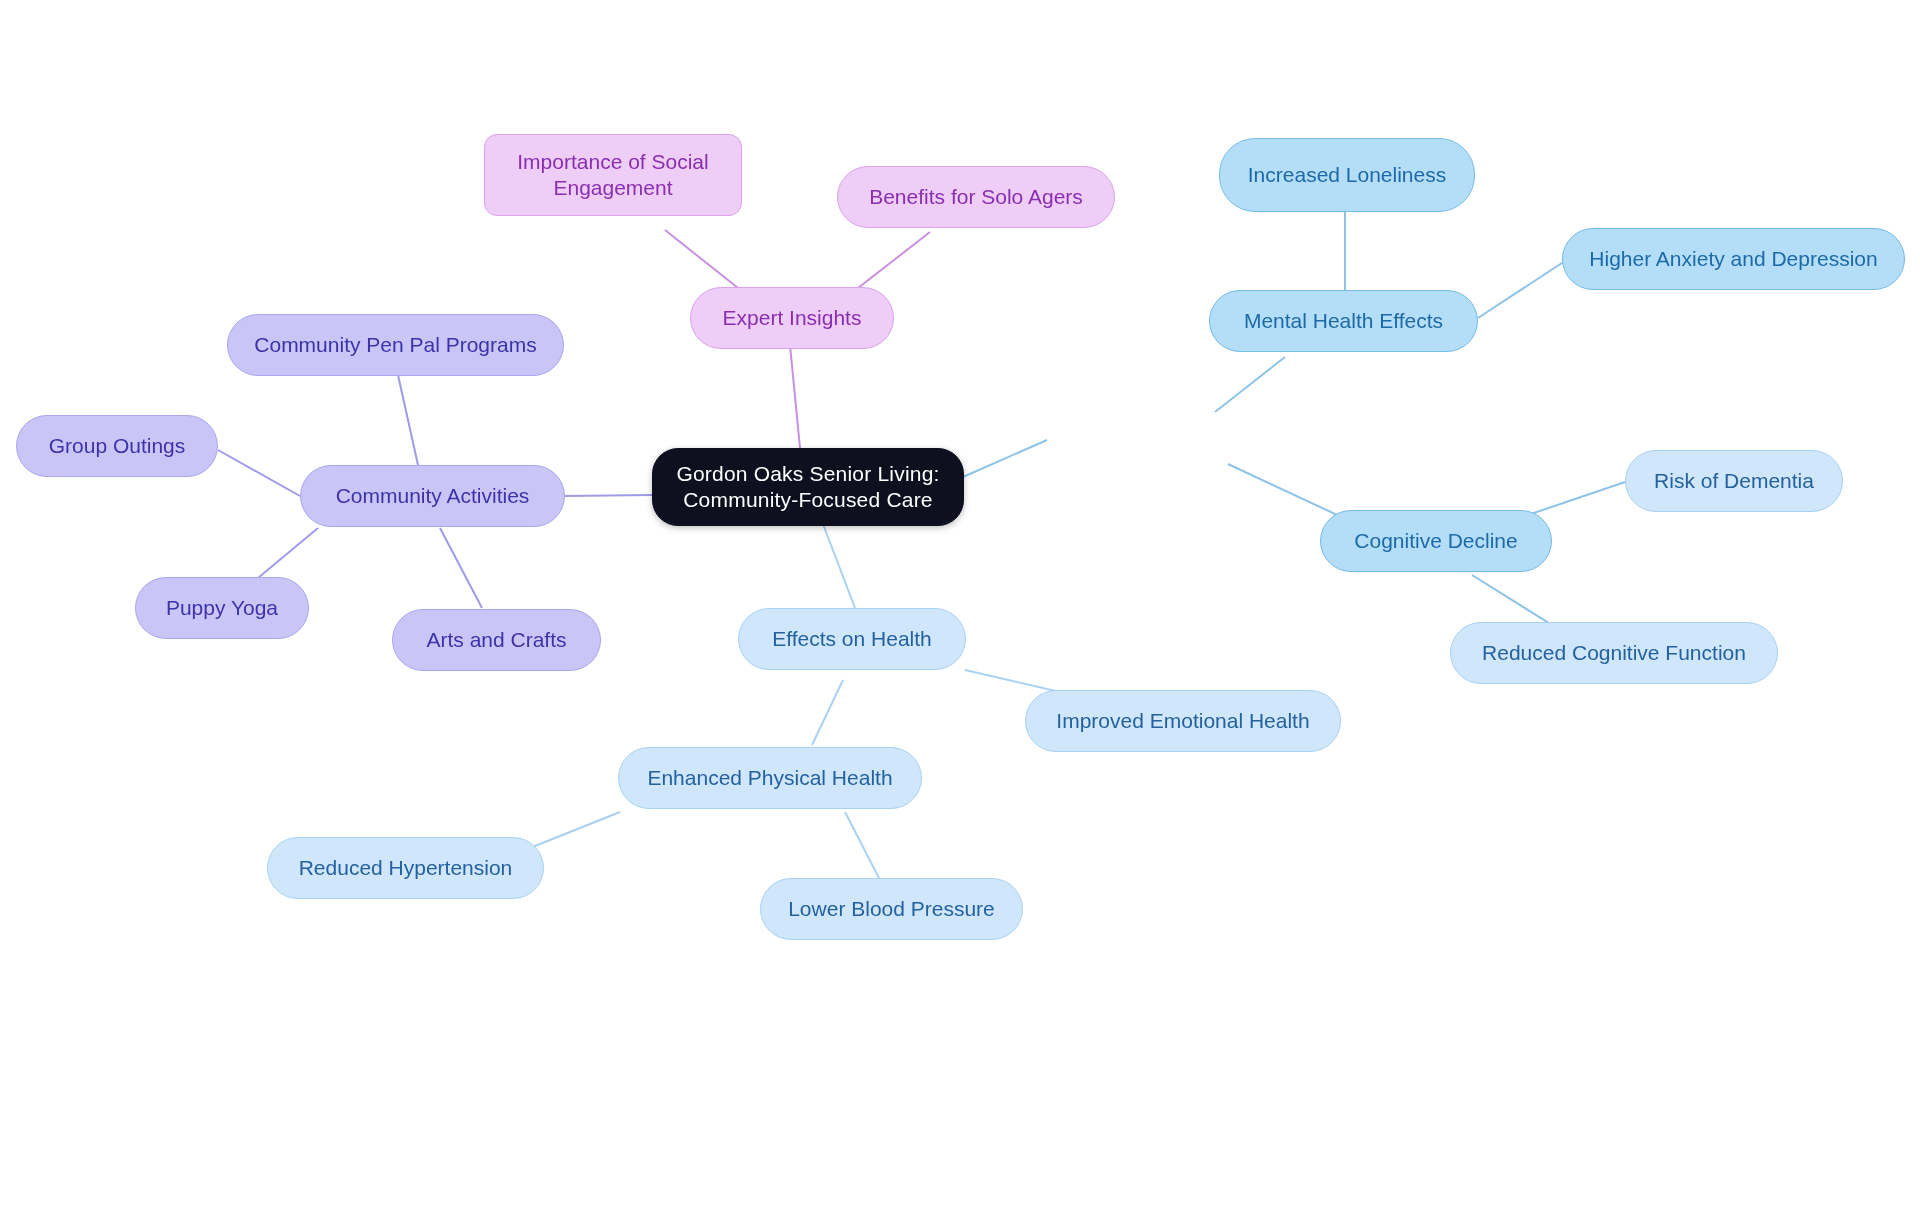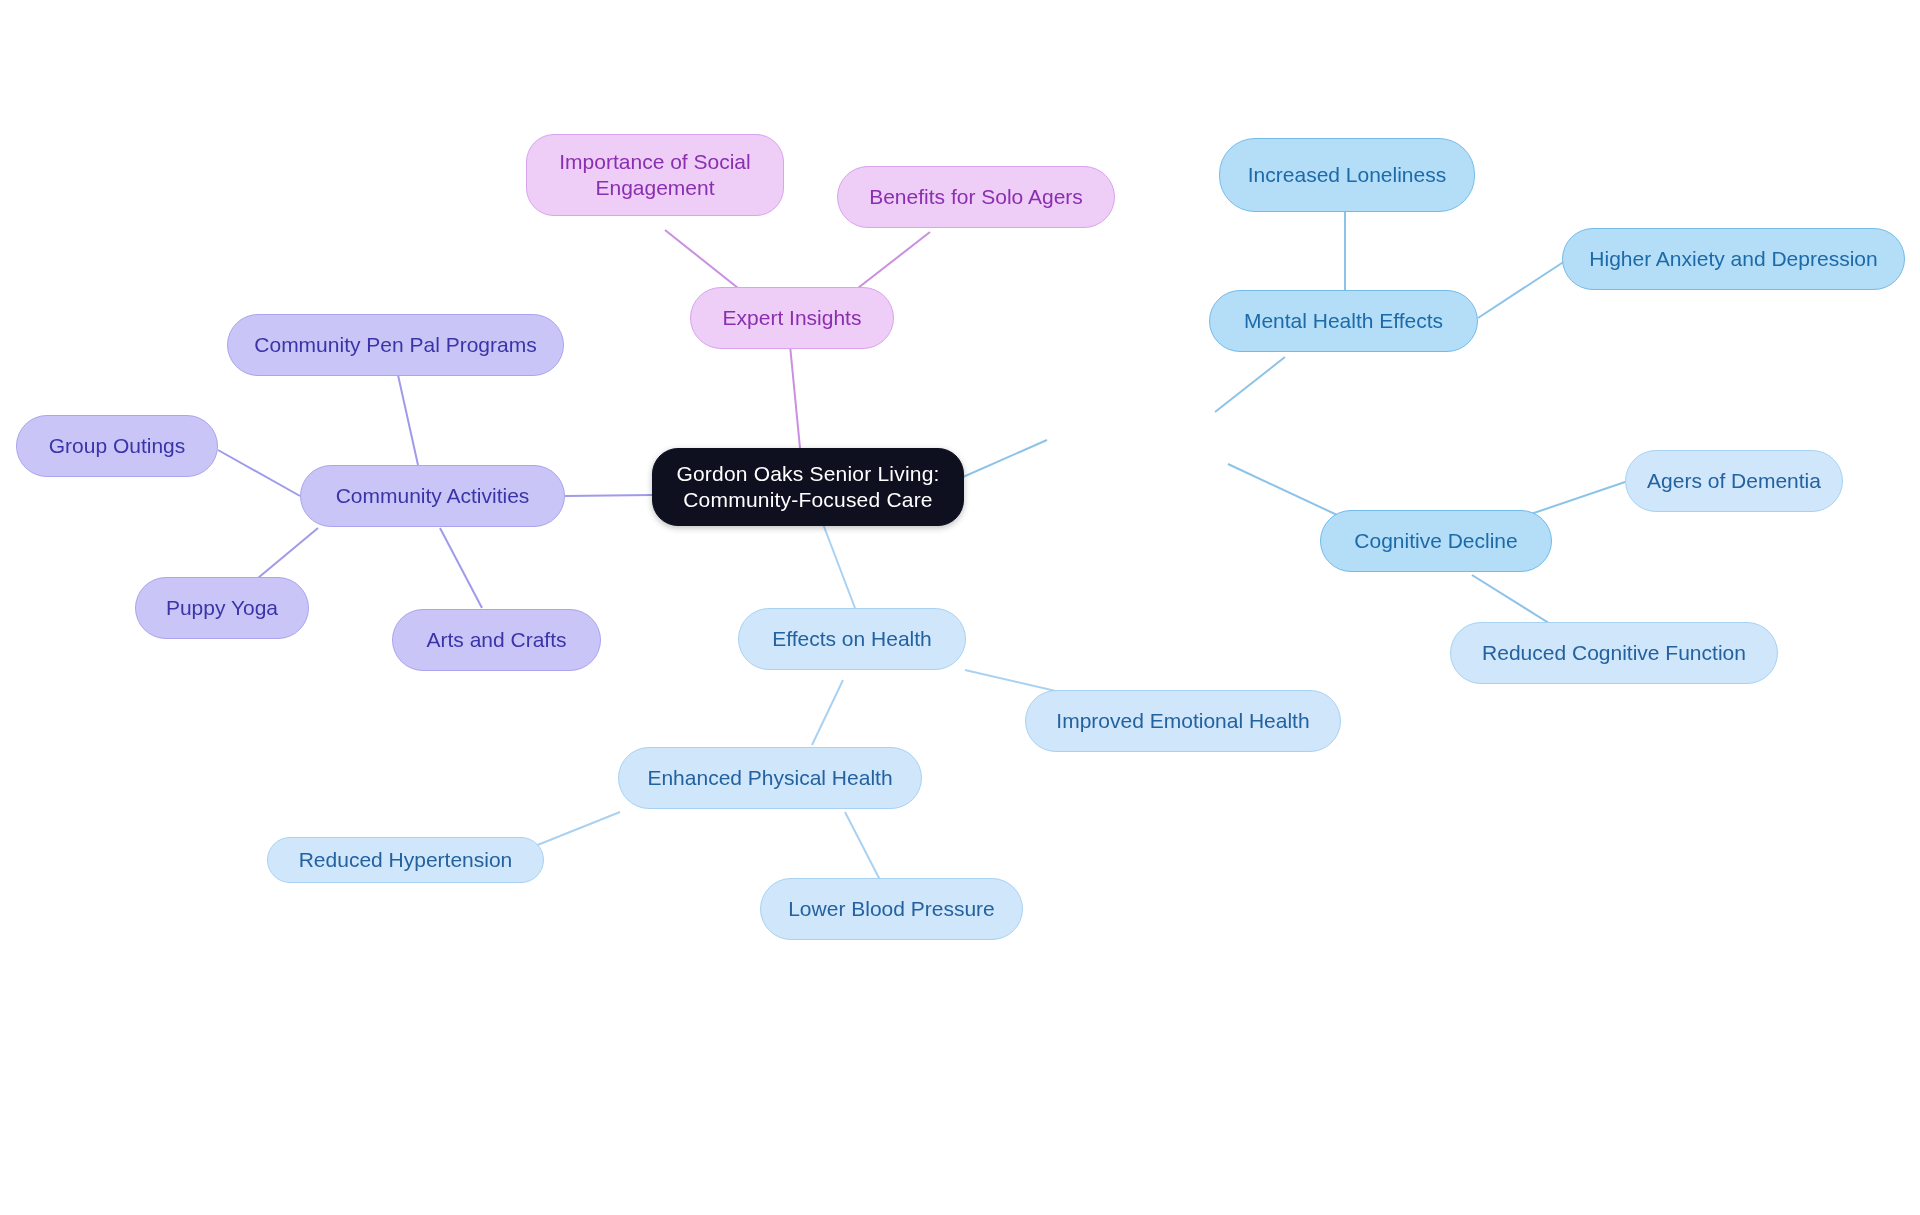--- a/index.html
+++ b/index.html
@@ -185,40 +185,40 @@
 
   <div class="node blue-mid" style="left:1562px; top:228px; width:343px; height:62px;">
     <span>Higher Anxiety and Depression</span>
   </div>
 
   <div class="node blue-mid" style="left:1320px; top:510px; width:232px; height:62px;align-items:center;">
     <span>Cognitive Decline</span>
   </div>
 
   <div class="node blue-light" style="left:1625px; top:450px; width:218px; height:62px;">
-    <span>Agers of Dementia</span>
+    <span>Risk of Dementia</span>
   </div>
 
   <div class="node blue-light" style="left:1450px; top:622px; width:328px; height:62px;">
     <span>Reduced Cognitive Function</span>
   </div>
 
   <div class="node blue-light" style="left:738px; top:608px; width:228px; height:62px;">
     <span>Effects on Health</span>
   </div>
 
   <div class="node blue-light" style="left:1025px; top:690px; width:316px; height:62px;">
     <span>Improved Emotional Health</span>
   </div>
 
   <div class="node blue-light" style="left:618px; top:747px; width:304px; height:62px;">
     <span>Enhanced Physical Health</span>
   </div>
 
-  <div class="node blue-light" style="left:267px; top:837px; width:277px; height:46px;">
+  <div class="node blue-light" style="left:267px; top:837px; width:277px; height:62px;">
     <span>Reduced Hypertension</span>
   </div>
 
   <div class="node blue-light" style="left:760px; top:878px; width:263px; height:62px;">
     <span>Lower Blood Pressure</span>
   </div>
 
   <div class="node periwinkle" style="left:300px; top:465px; width:265px; height:62px;">
     <span>Community Activities</span>
   </div>
@@ -236,21 +236,21 @@
   </div>
 
   <div class="node periwinkle" style="left:392px; top:609px; width:209px; height:62px;">
     <span>Arts and Crafts</span>
   </div>
 
   <div class="node violet" style="left:690px; top:287px; width:204px; height:62px;">
     <span>Expert Insights</span>
   </div>
 
-  <div class="node violet" style="left:484px; top:134px; width:258px; height:82px; border-radius:28px;margin-left:42px;">
+  <div class="node violet" style="left:484px; top:134px; width:258px; height:82px; border-radius:13px;">
     <span>Importance of Social
 Engagement</span>
   </div>
 
   <div class="node violet" style="left:837px; top:166px; width:278px; height:62px;">
     <span>Benefits for Solo Agers</span>
   </div>
 
 
 </div>

